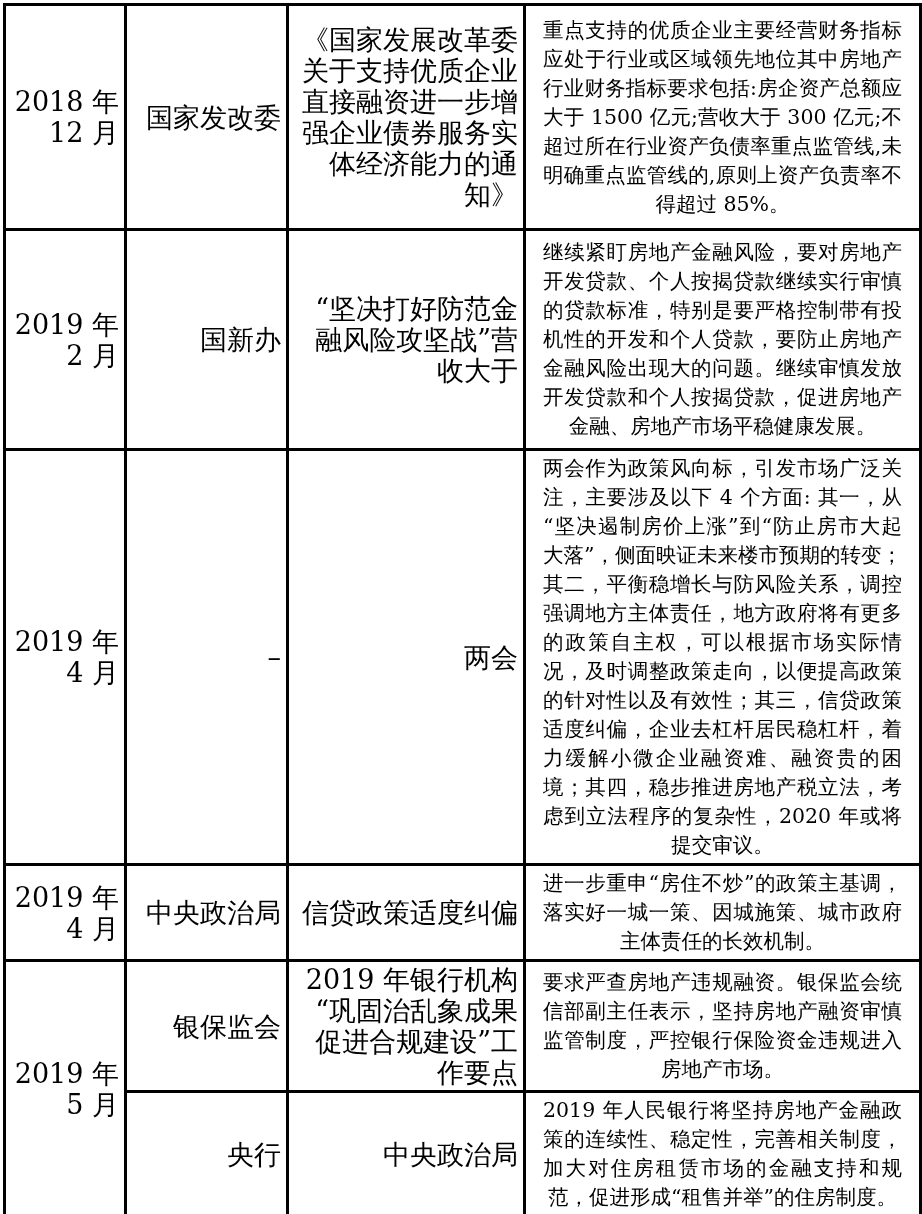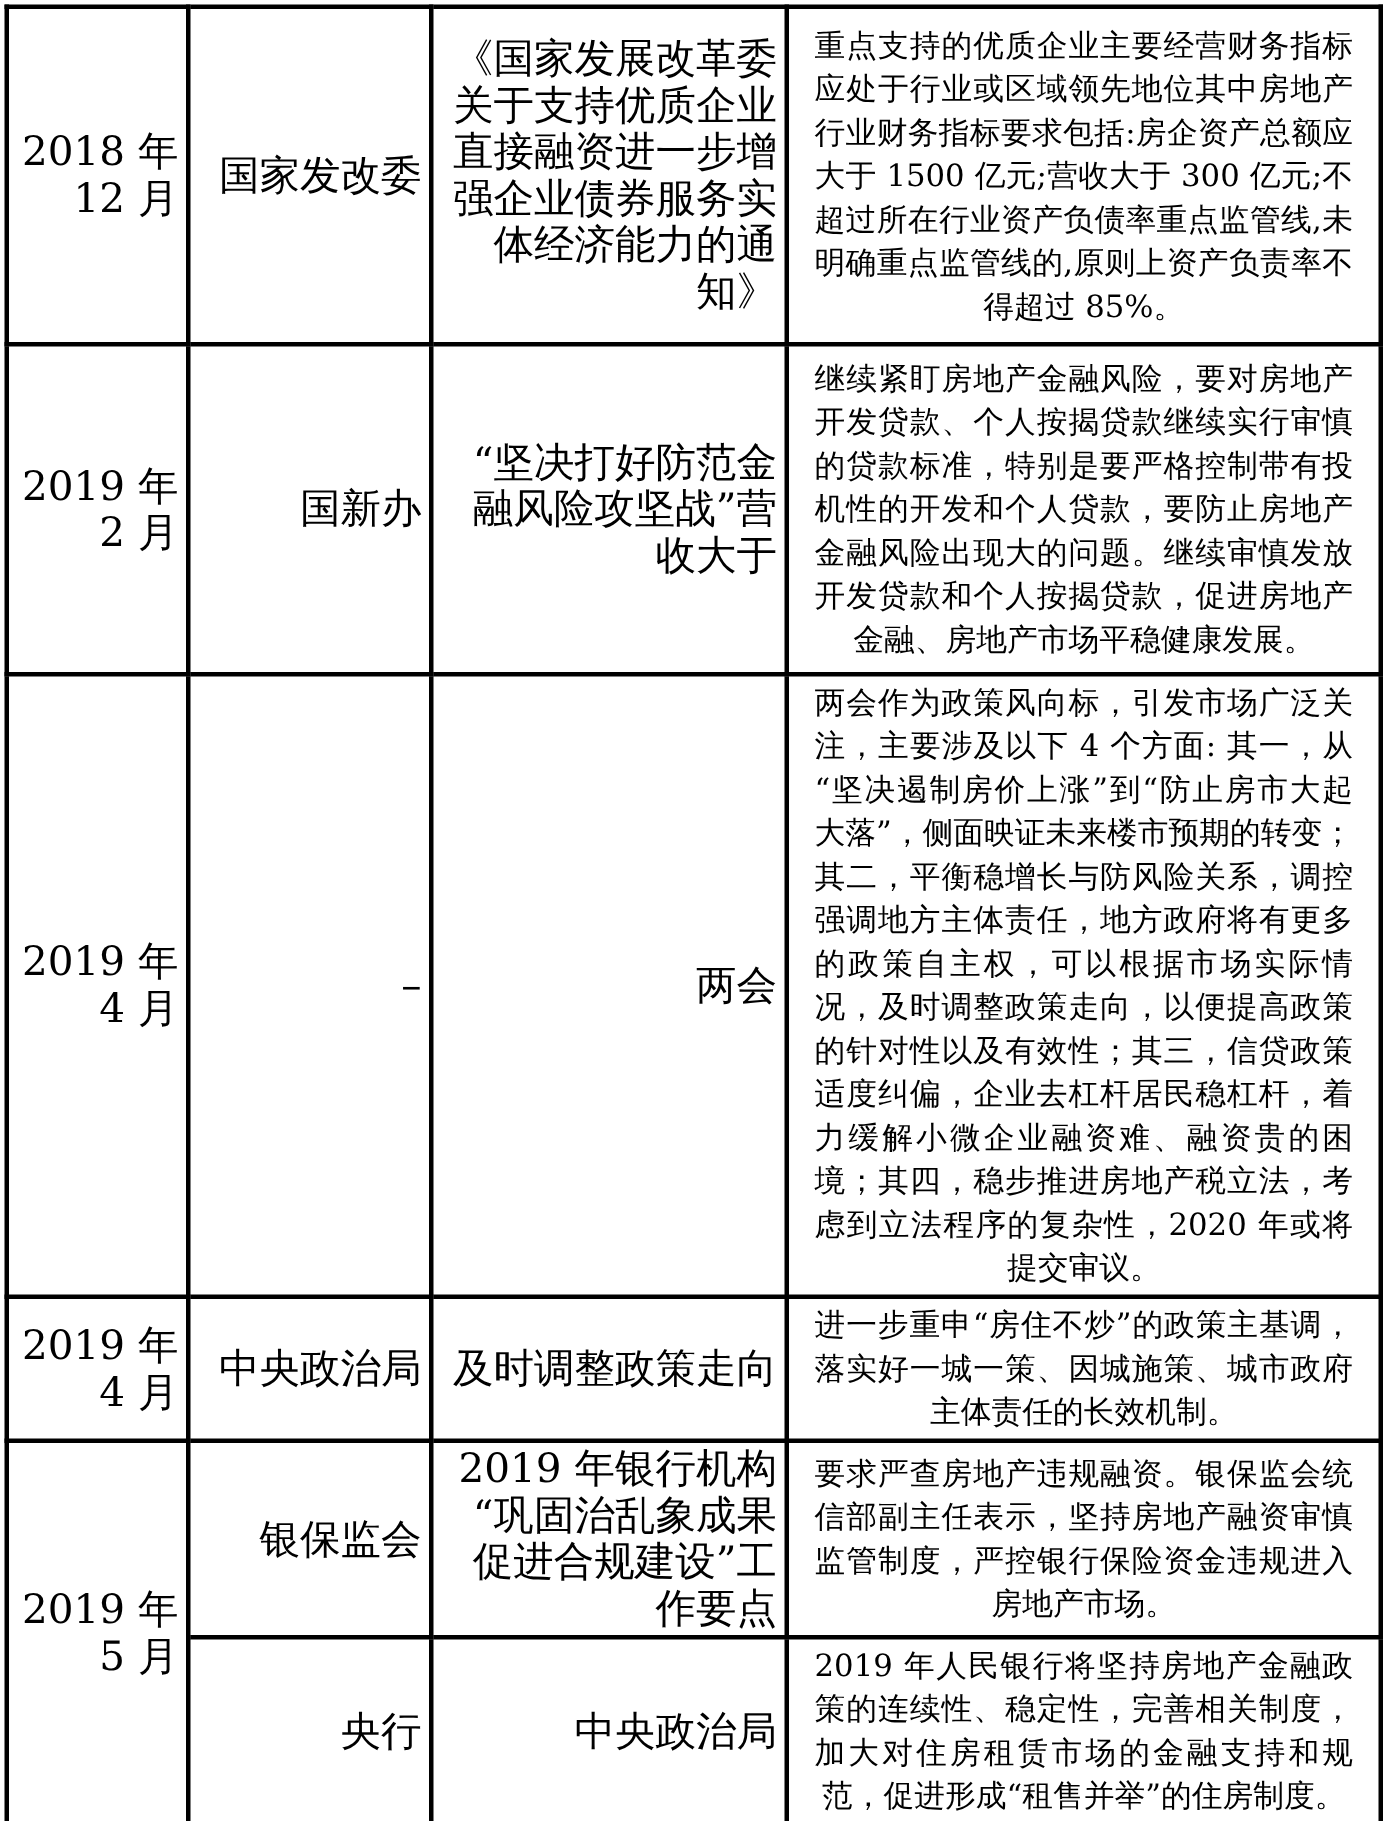--- a/index.html
+++ b/index.html
@@ -77,21 +77,21 @@
   <tr style="height:410px;">
     <td class="c">2019 年 4 月</td>
     <td class="c">–</td>
     <td class="c">两会</td>
     <td class="d">两会作为政策风向标，引发市场广泛关注，主要涉及以下 4 个方面: 其一，从“坚决遏制房价上涨”到“防止房市大起大落”，侧面映证未来楼市预期的转变；其二，平衡稳增长与防风险关系，调控强调地方主体责任，地方政府将有更多的政策自主权，可以根据市场实际情况，及时调整政策走向，以便提高政策的针对性以及有效性；其三，信贷政策适度纠偏，企业去杠杆居民稳杠杆，着力缓解小微企业融资难、融资贵的困境；其四，稳步推进房地产税立法，考虑到立法程序的复杂性，2020 年或将提交审议。</td>
   </tr>
 
   <tr style="height:95px;">
     <td class="c">2019 年 4 月</td>
     <td class="c">中央政治局</td>
-    <td class="c">及时调整政策走向</td>
+    <td class="c">信贷政策适度纠偏</td>
     <td class="d">进一步重申“房住不炒”的政策主基调，落实好一城一策、因城施策、城市政府主体责任的长效机制。</td>
   </tr>
 
   <tr style="height:127px;">
     <td class="c" rowspan="2">2019 年 5 月</td>
     <td class="c">银保监会</td>
     <td class="c">2019 年银行机构“巩固治乱象成果 促进合规建设”工作要点</td>
     <td class="d">要求严查房地产违规融资。银保监会统信部副主任表示，坚持房地产融资审慎监管制度，严控银行保险资金违规进入房地产市场。</td>
   </tr>
 

